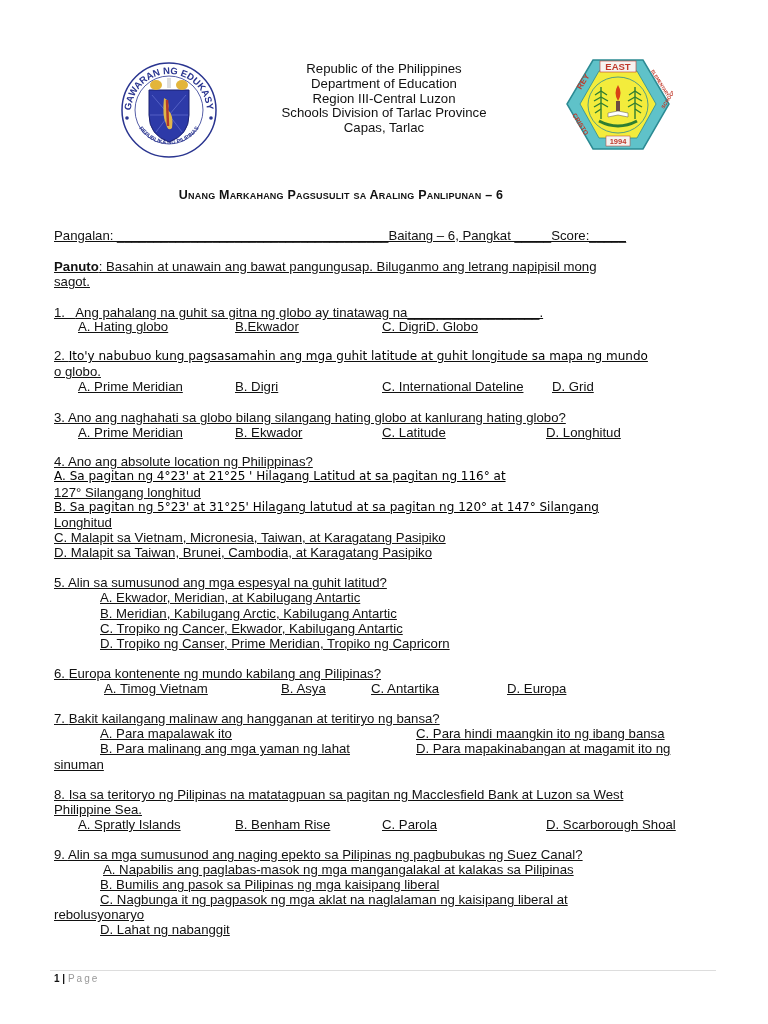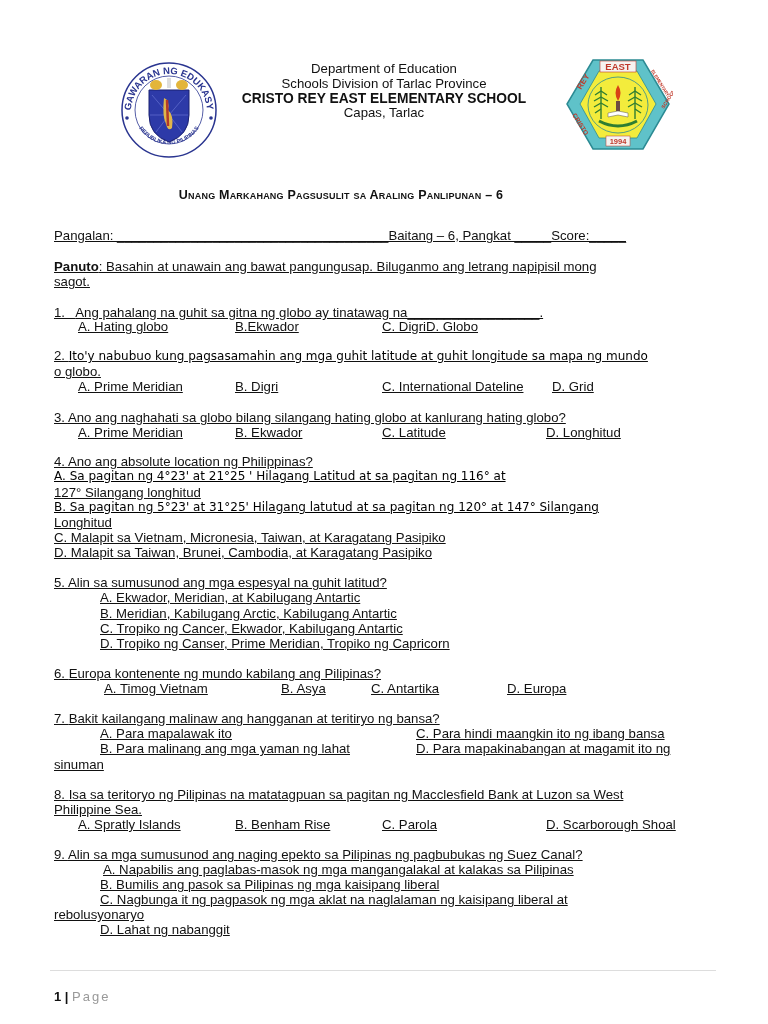--- a/index.html
+++ b/index.html
@@ -15,21 +15,21 @@
   }
   .header-block .school { font-weight: bold; font-size: 13.8px; }
   .title {
     position: absolute; left: 0; width: 682px; top: 188px; text-align: center;
     font-weight: bold; font-size: 12.5px; font-variant: small-caps; letter-spacing: 0.2px;
   }
   .logo-left { position: absolute; left: 114px; top: 60px; width: 110px; height: 100px; }
   .logo-right { position: absolute; left: 563px; top: 57px; width: 110px; height: 95px; }
   .sans2 { font-family: "DejaVu Sans", sans-serif; font-size: 12px; color: #000000; }
   .footer-line { position: absolute; left: 50px; top: 970px; width: 666px; height: 1px; background: #ddd; }
-  .footer { position: absolute; left: 54px; top: 973px; font-size: 13px; letter-spacing: 2px; color: #999; margin-top: 16px; }
+  .footer { position: absolute; left: 54px; top: 973px; font-size: 10px; letter-spacing: 2px; color: #999; }
   .footer b { color: #111; letter-spacing: 0; }
 </style>
 </head>
 <body>
 
 <div class="logo-left">
   <svg width="110" height="100" viewBox="0 0 110 100">
     <circle cx="55" cy="50" r="47" fill="#fff" stroke="#2a3590" stroke-width="1.5"></circle>
     <circle cx="55" cy="50" r="34" fill="#fff" stroke="#2a3590" stroke-width="0.8"></circle>
     <defs>
@@ -55,23 +55,24 @@
     </g>
     <path d="M 50 38 Q 56 40 54 50 Q 60 55 58 68 Q 54 72 52 64 Q 48 56 50 38 Z" fill="#e0b64a"></path>
     <path d="M 53 40 L 54 66" stroke="#b33a2a" stroke-width="2.5"></path>
     <ellipse cx="42" cy="25" rx="6" ry="5" fill="#e3b53a"></ellipse>
     <ellipse cx="68" cy="25" rx="6" ry="5" fill="#e3b53a"></ellipse>
     <rect x="53" y="18" width="4" height="10" fill="#ddd"></rect>
   </svg>
 </div>
 
 <div class="header-block">
+  <div>Republic of the Philippines</div>
   <div>Department of Education</div>
+  <div>Region III-Central Luzon</div>
   <div>Schools Division of Tarlac Province</div>
-  <div class="school">CRISTO REY EAST ELEMENTARY SCHOOL</div>
   <div>Capas, Tarlac</div>
 </div>
 
 <div class="logo-right">
   <svg width="110" height="95" viewBox="0 0 110 95">
     <polygon points="30,3 80,3 106,47 80,92 30,92 4,47" fill="#5fc2c9" stroke="#2b8a93" stroke-width="1.5"></polygon>
     <polygon points="36,14 74,14 93,47 74,81 36,81 17,47" fill="#f3ec3c" stroke="#2b8a93" stroke-width="0.8"></polygon>
     <rect x="37" y="4" width="36" height="11" fill="#f6f3f0" stroke="#c0392b" stroke-width="0.6"></rect>
     <text x="55" y="13" text-anchor="middle" font-family="Liberation Sans, sans-serif" font-size="9.5" font-weight="bold" fill="#c0392b">EAST</text>
     <text x="18" y="33" font-family="Liberation Sans, sans-serif" font-size="8" font-weight="bold" fill="#c0392b" transform="rotate(-58 18 33)">REY</text>

